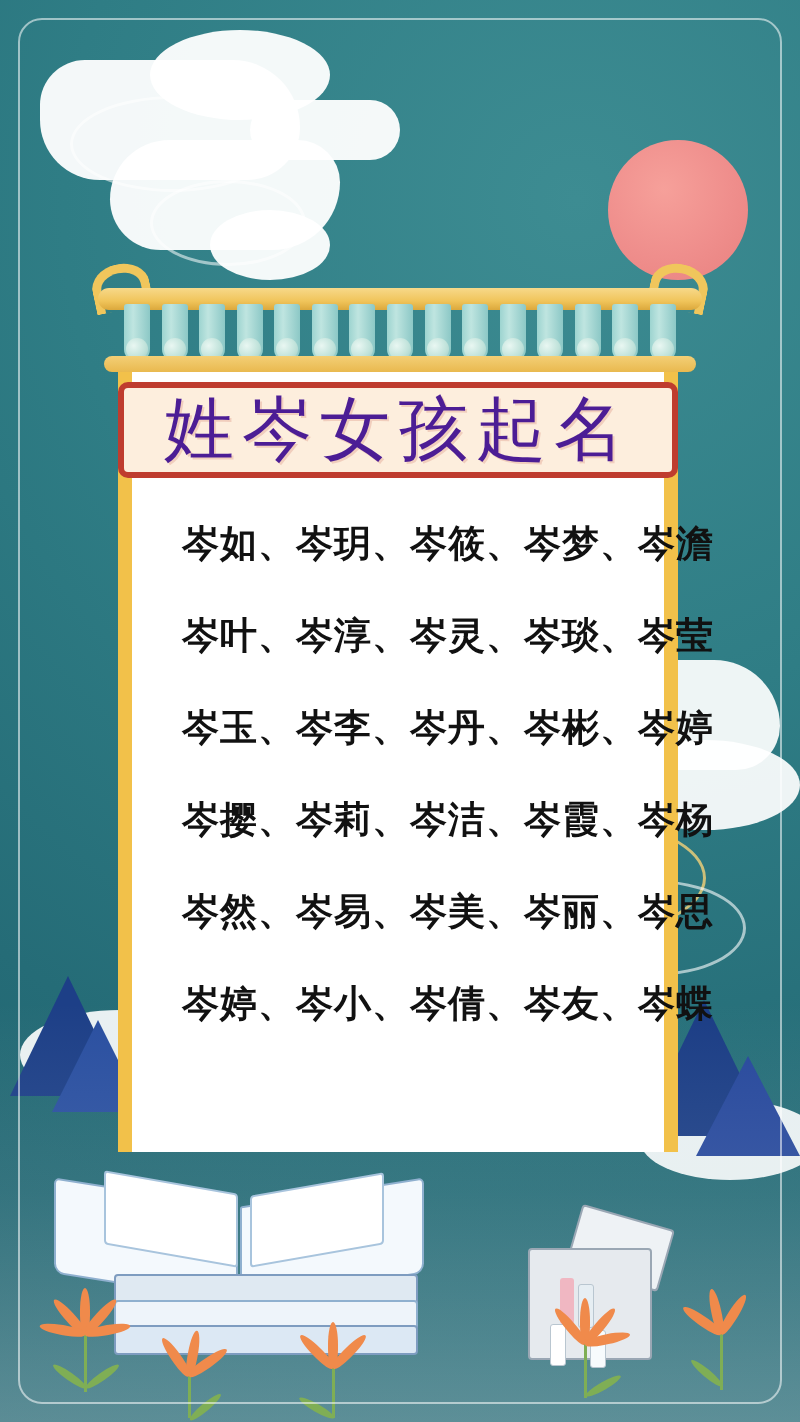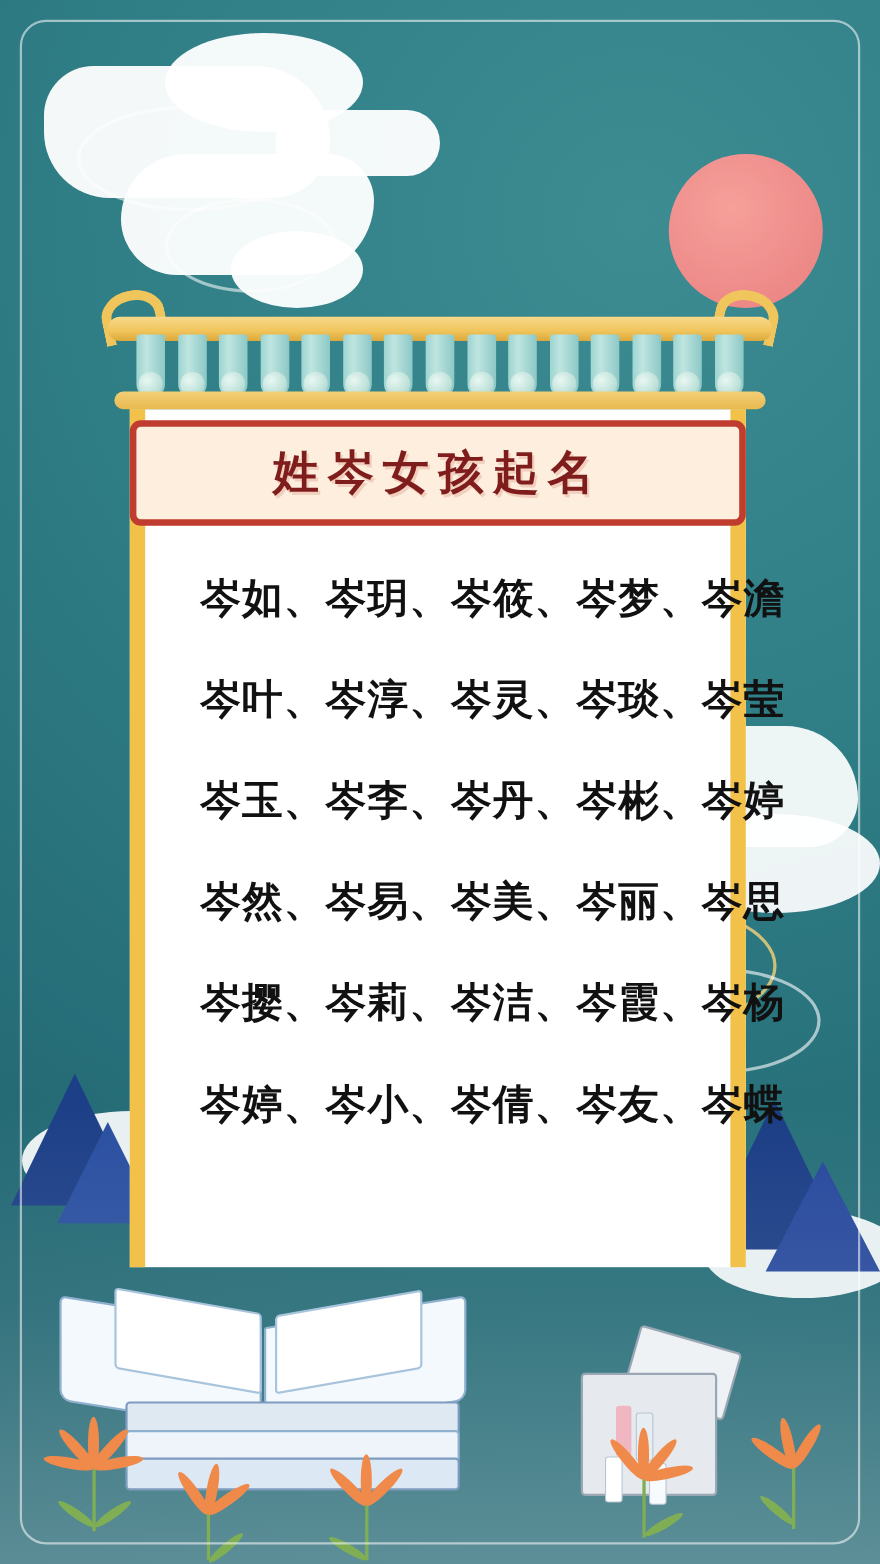--- a/index.html
+++ b/index.html
@@ -144,24 +144,24 @@
     background: #fdeedd;
     border: 6px solid #bf3c2e;
     border-radius: 10px;
     box-sizing: border-box;
     display: flex;
     align-items: center;
     justify-content: center;
   }
   .plaque-title {
     font-family: "DejaVu Serif", serif;
-    font-weight: bold;
-    font-size: 42px;
+    font-weight: normal;
+    font-size: 70px;
     letter-spacing: 8px;
-    color: #7f1d1d;
+    color: #4c1d95;
     text-shadow: 2px 2px 0 rgba(191,60,46,0.18);
     white-space: nowrap;
   }
 
   
   .name-rows {
     position: absolute;
     left: 132px; top: 498px;
     width: 632px; height: 640px;
     display: flex;
@@ -341,22 +341,22 @@
   </div>
 
   <div class="plaque">
     <div class="plaque-title">姓岑女孩起名</div>
   </div>
 
   <div class="name-rows">
     <div class="name-row">岑如、岑玥、岑筱、岑梦、岑澹</div>
     <div class="name-row">岑叶、岑淳、岑灵、岑琰、岑莹</div>
     <div class="name-row">岑玉、岑李、岑丹、岑彬、岑婷</div>
+    <div class="name-row">岑撄、岑莉、岑洁、岑霞、岑杨</div>
     <div class="name-row">岑然、岑易、岑美、岑丽、岑思</div>
-    <div class="name-row">岑撄、岑莉、岑洁、岑霞、岑杨</div>
     <div class="name-row">岑婷、岑小、岑倩、岑友、岑蝶</div>
   </div>
 
   <div class="books">
     <div class="open-book-left"></div>
     <div class="open-book-right"></div>
     <div class="book-page" style="left:60px; top:0px; width:130px; height:70px; transform:skewY(10deg);"></div>
     <div class="book-page" style="left:206px; top:2px; width:130px; height:68px; transform:skewY(-10deg);"></div>
     <div class="book-stack bs1"></div>
     <div class="book-stack bs2"></div>

